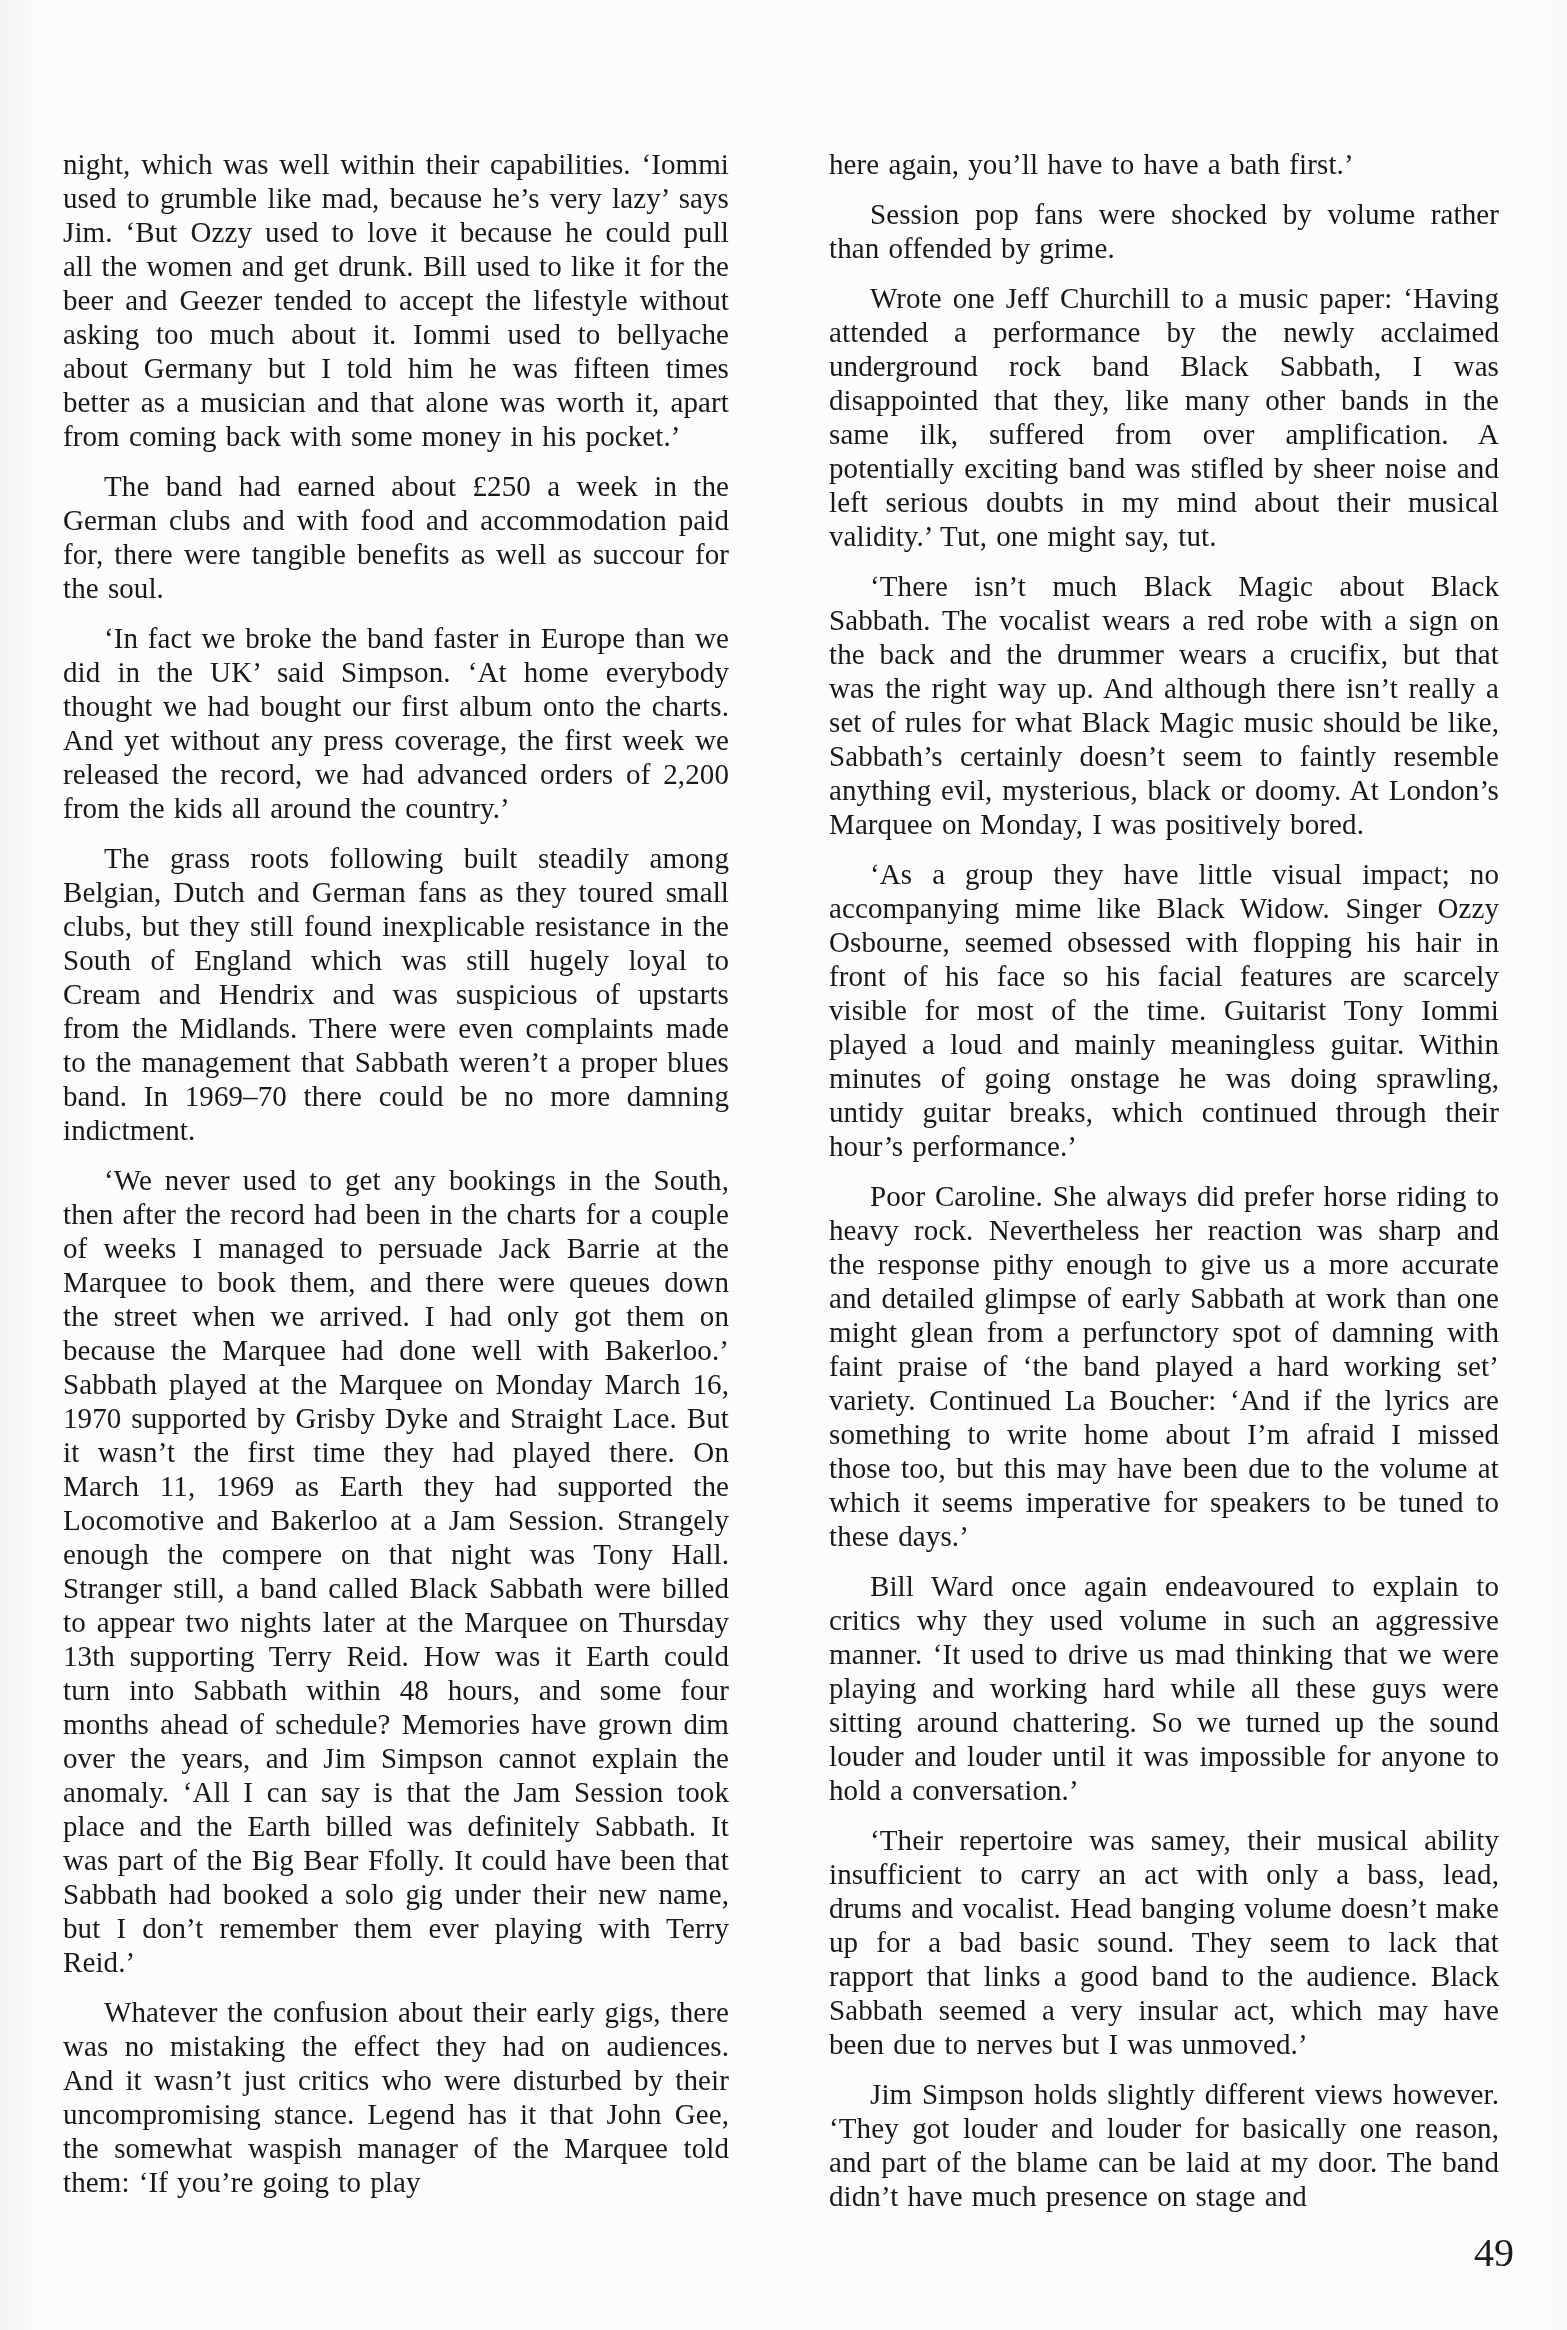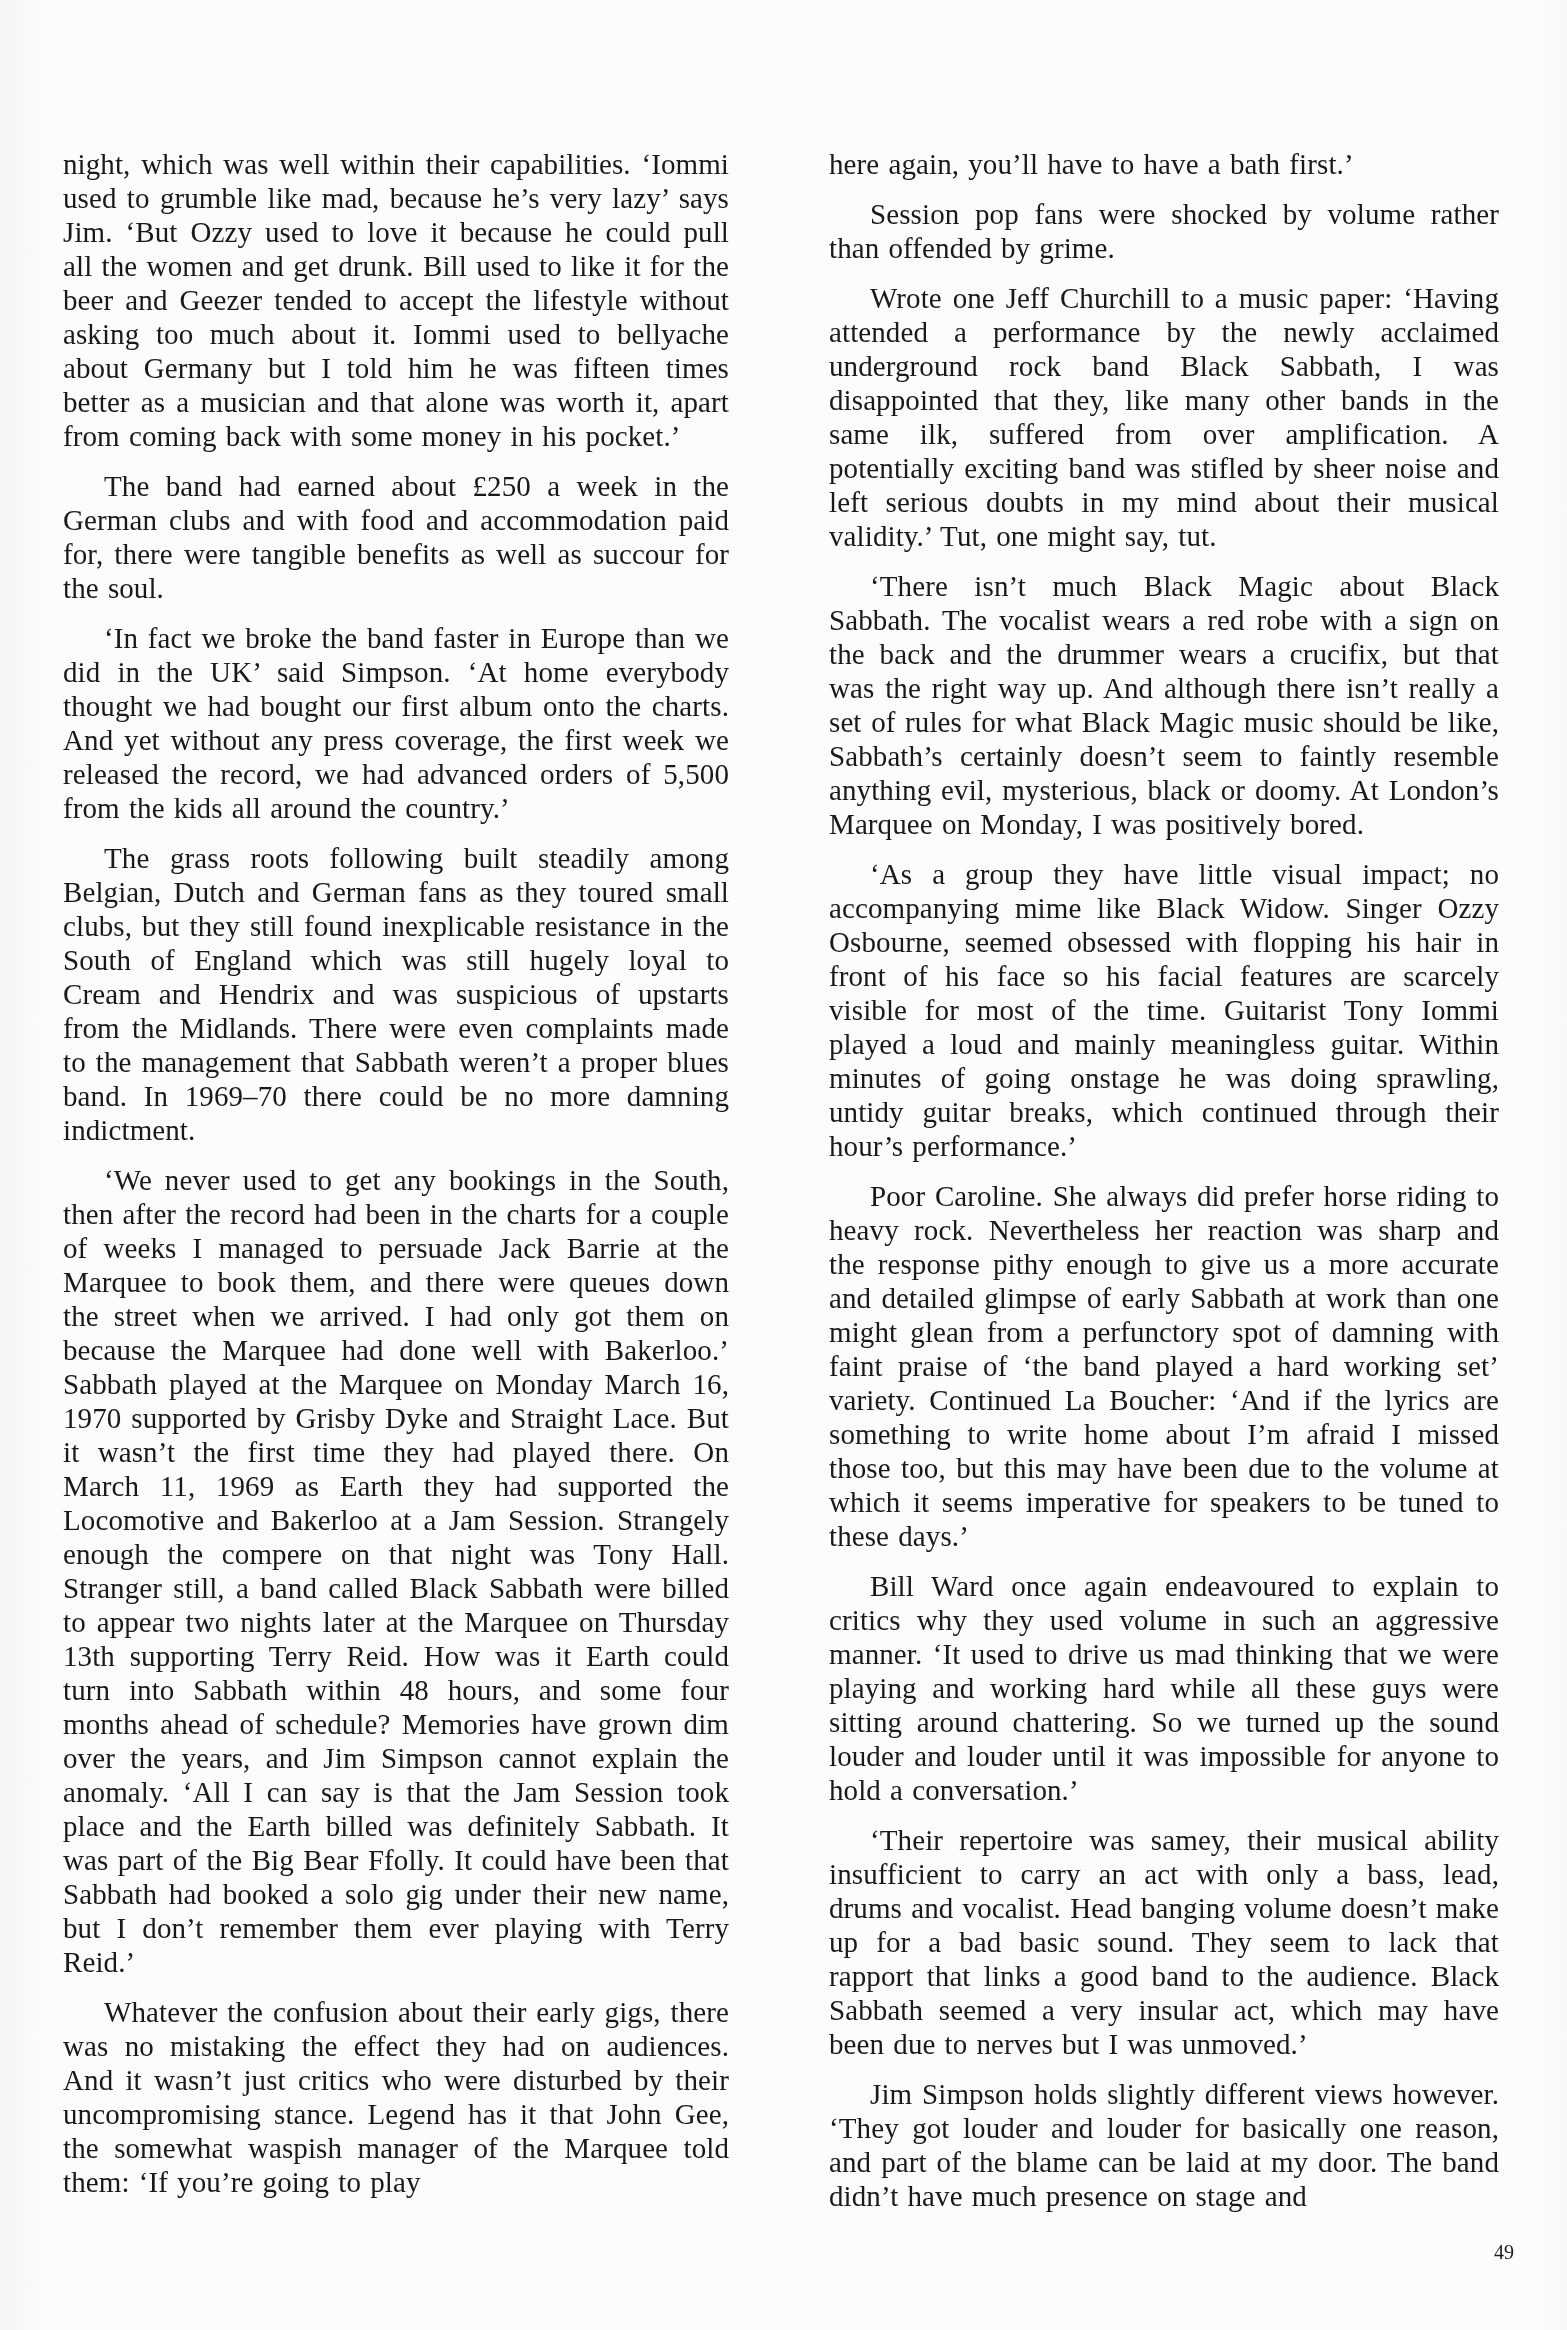--- a/index.html
+++ b/index.html
@@ -30,33 +30,33 @@
     word-spacing: 1.8px;
   }
   .col-left  { left: 47px;  width: 698px; }
   .col-right { left: 813px; width: 702px; }
   .col p { margin: 16px; padding: 0; }
   .col p.indent { text-indent: 41px; }
   .page-number {
     position: absolute;
     top: 2238px;
     right: 53px;
-    font-size: 20px;
+    font-size: 40px;
     line-height: 29.5px;
     color: #1c1c1c;
   }
 </style>
 </head>
 <body style="color: rgb(25, 25, 25); background: rgb(252, 252, 250);">
 
 <div class="page">
   <div class="col col-left">
       <p>night, which was well within their capabilities. ‘Iommi used to grumble like mad, because he’s very lazy’ says Jim. ‘But Ozzy used to love it because he could pull all the women and get drunk. Bill used to like it for the beer and Geezer tended to accept the lifestyle without asking too much about it. Iommi used to bellyache about Germany but I told him he was fifteen times better as a musician and that alone was worth it, apart from coming back with some money in his pocket.’</p>
       <p class="indent">The band had earned about £250 a week in the German clubs and with food and accommodation paid for, there were tangible benefits as well as succour for the soul.</p>
-      <p class="indent">‘In fact we broke the band faster in Europe than we did in the UK’ said Simpson. ‘At home everybody thought we had bought our first album onto the charts. And yet without any press coverage, the first week we released the record, we had advanced orders of 5,500 from the kids all around the country.’</p>
+      <p class="indent">‘In fact we broke the band faster in Europe than we did in the UK’ said Simpson. ‘At home everybody thought we had bought our first album onto the charts. And yet without any press coverage, the first week we released the record, we had advanced orders of 2,200 from the kids all around the country.’</p>
       <p class="indent">The grass roots following built steadily among Belgian, Dutch and German fans as they toured small clubs, but they still found inexplicable resistance in the South of England which was still hugely loyal to Cream and Hendrix and was suspicious of upstarts from the Midlands. There were even complaints made to the management that Sabbath weren’t a proper blues band. In 1969–70 there could be no more damning indictment.</p>
       <p class="indent">‘We never used to get any bookings in the South, then after the record had been in the charts for a couple of weeks I managed to persuade Jack Barrie at the Marquee to book them, and there were queues down the street when we arrived. I had only got them on because the Marquee had done well with Bakerloo.’ Sabbath played at the Marquee on Monday March 16, 1970 supported by Grisby Dyke and Straight Lace. But it wasn’t the first time they had played there. On March 11, 1969 as Earth they had supported the Locomotive and Bakerloo at a Jam Session. Strangely enough the compere on that night was Tony Hall. Stranger still, a band called Black Sabbath were billed to appear two nights later at the Marquee on Thursday 13th supporting Terry Reid. How was it Earth could turn into Sabbath within 48 hours, and some four months ahead of schedule? Memories have grown dim over the years, and Jim Simpson cannot explain the anomaly. ‘All I can say is that the Jam Session took place and the Earth billed was definitely Sabbath. It was part of the Big Bear Ffolly. It could have been that Sabbath had booked a solo gig under their new name, but I don’t remember them ever playing with Terry Reid.’</p>
       <p class="indent">Whatever the confusion about their early gigs, there was no mistaking the effect they had on audiences. And it wasn’t just critics who were disturbed by their uncompromising stance. Legend has it that John Gee, the somewhat waspish manager of the Marquee told them: ‘If you’re going to play</p>
     </div>
   <div class="col col-right">
       <p>here again, you’ll have to have a bath first.’</p>
       <p class="indent">Session pop fans were shocked by volume rather than offended by grime.</p>
       <p class="indent">Wrote one Jeff Churchill to a music paper: ‘Having attended a performance by the newly acclaimed underground rock band Black Sabbath, I was disappointed that they, like many other bands in the same ilk, suffered from over amplification. A potentially exciting band was stifled by sheer noise and left serious doubts in my mind about their musical validity.’ Tut, one might say, tut.</p>
       <p class="indent">‘There isn’t much Black Magic about Black Sabbath. The vocalist wears a red robe with a sign on the back and the drummer wears a crucifix, but that was the right way up. And although there isn’t really a set of rules for what Black Magic music should be like, Sabbath’s certainly doesn’t seem to faintly resemble anything evil, mysterious, black or doomy. At London’s Marquee on Monday, I was positively bored.</p>
       <p class="indent">‘As a group they have little visual impact; no accompanying mime like Black Widow. Singer Ozzy Osbourne, seemed obsessed with flopping his hair in front of his face so his facial features are scarcely visible for most of the time. Guitarist Tony Iommi played a loud and mainly meaningless guitar. Within minutes of going onstage he was doing sprawling, untidy guitar breaks, which continued through their hour’s performance.’</p>

